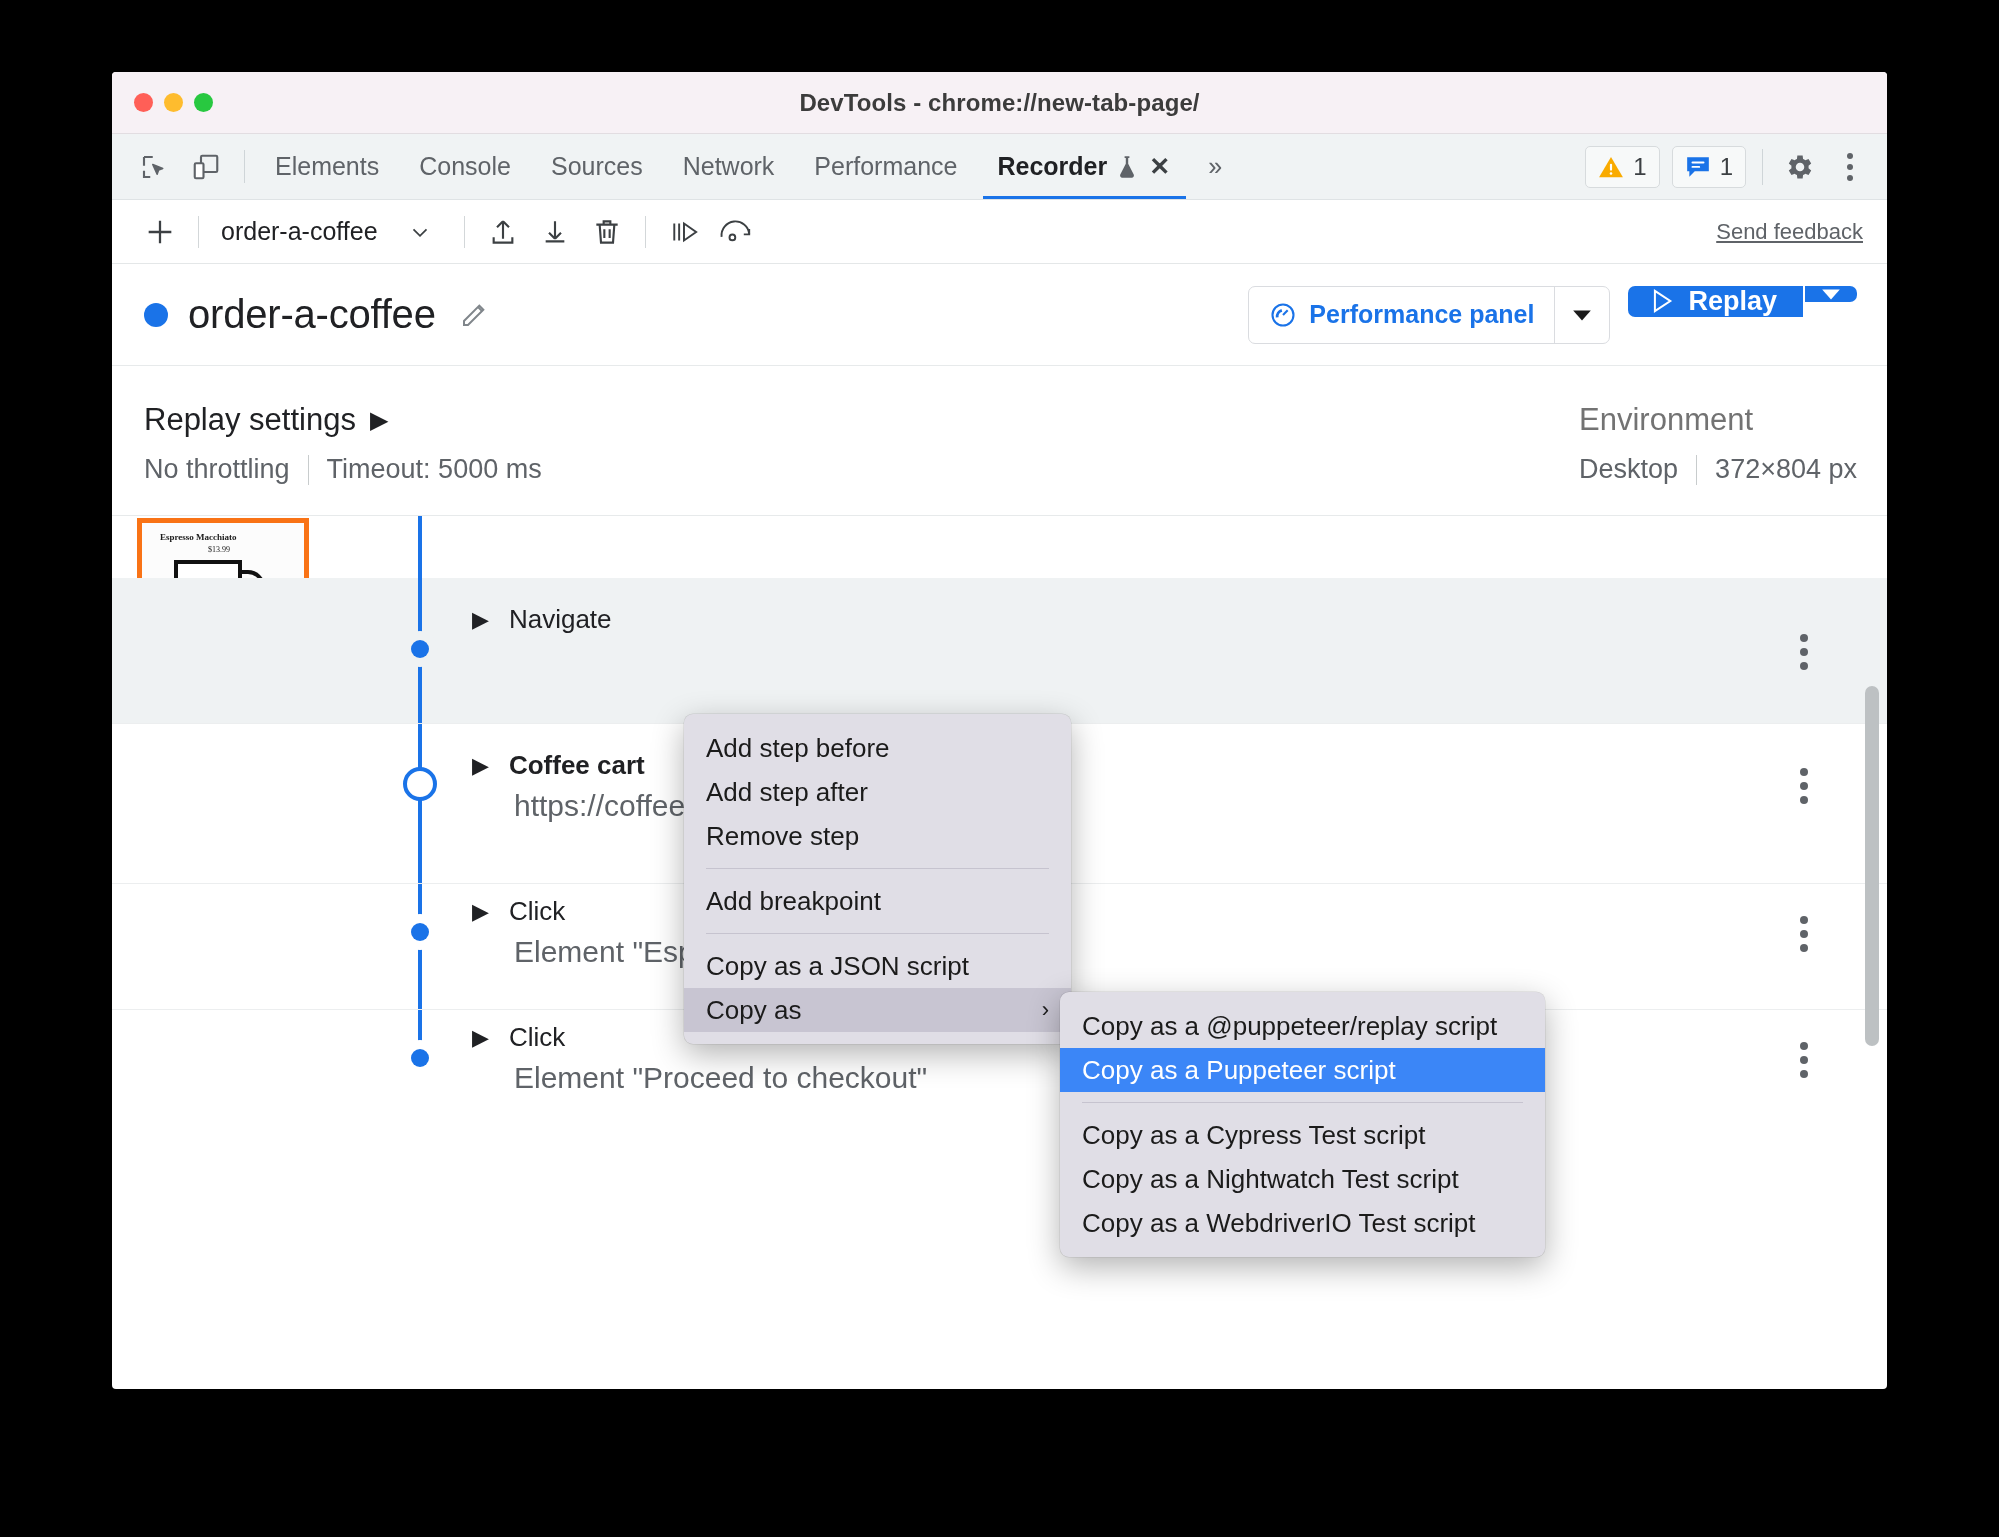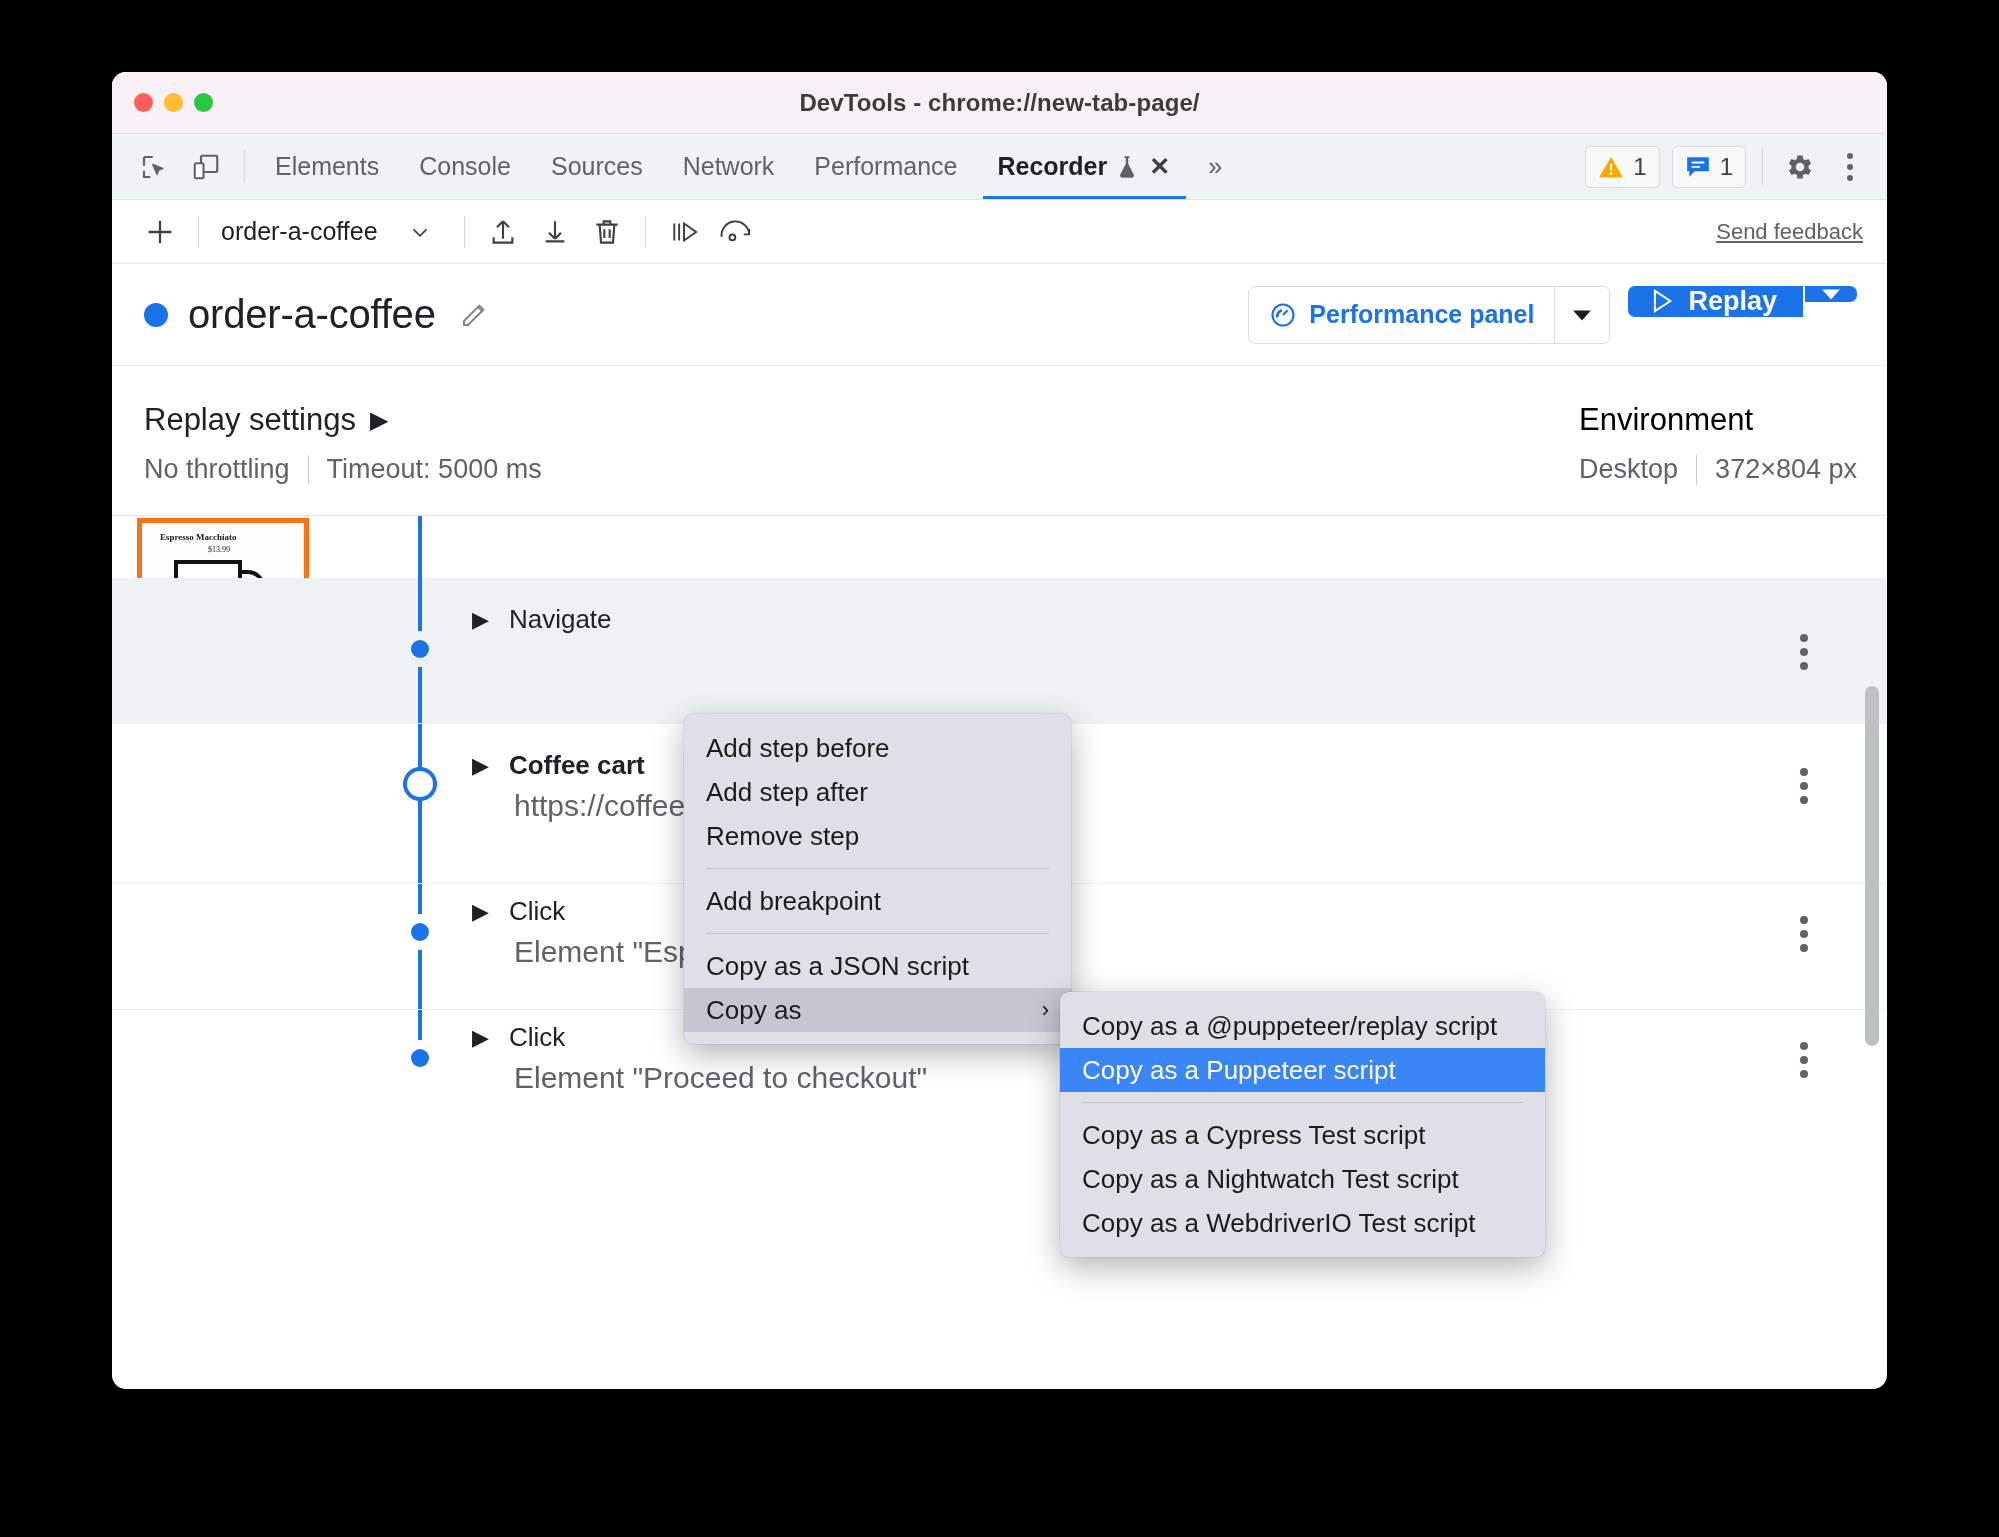--- a/index.html
+++ b/index.html
@@ -10,21 +10,21 @@
     -webkit-font-smoothing: antialiased;
     overflow: hidden;
   }
 
   
   .window {
     position: absolute;
     left: 112px; top: 72px;
     width: 1775px; height: 1317px;
     background: #ffffff;
-    border-radius: 14px;
+    border-radius: 4px;
     overflow: hidden;
     box-shadow: 0 18px 60px rgba(0,0,0,.45);
   }
 
   
   .titlebar {
     position: relative;
     height: 62px;
     background: #f7f1f5;
     border-bottom: 1px solid #e2dde1;
@@ -150,21 +150,21 @@
   .settings-row {
     display: flex; align-items: flex-start;
     padding: 36px 30px 30px 32px;
     border-bottom: 1px solid #e7eaeb;
     background: #fff;
   }
   .set-col .h { display: flex; align-items: center; gap: 14px; font-size: 31px; color: #202124; cursor: pointer; }
   .set-col .sub { margin-top: 16px; display: flex; align-items: center; font-size: 27px; color: #5f6368; }
   .sub .pipe { width: 1px; height: 30px; background: #c8cccd; margin: 0 18px; }
   .env-col { margin-left: auto; text-align: left; }
-  .env-col .h { font-size: 31px; color: #000000; }
+  .env-col .h { font-size: 31px; color: #737373; }
 
   
   .steps-wrap { position: relative; background: #fff; height: 576px; overflow: hidden; }
   .step {
     position: relative;
     display: flex; align-items: flex-start;
     border-bottom: 1px solid #eceeef;
     padding: 0;
   }
   .step.selected { background: #eff2f3; }

